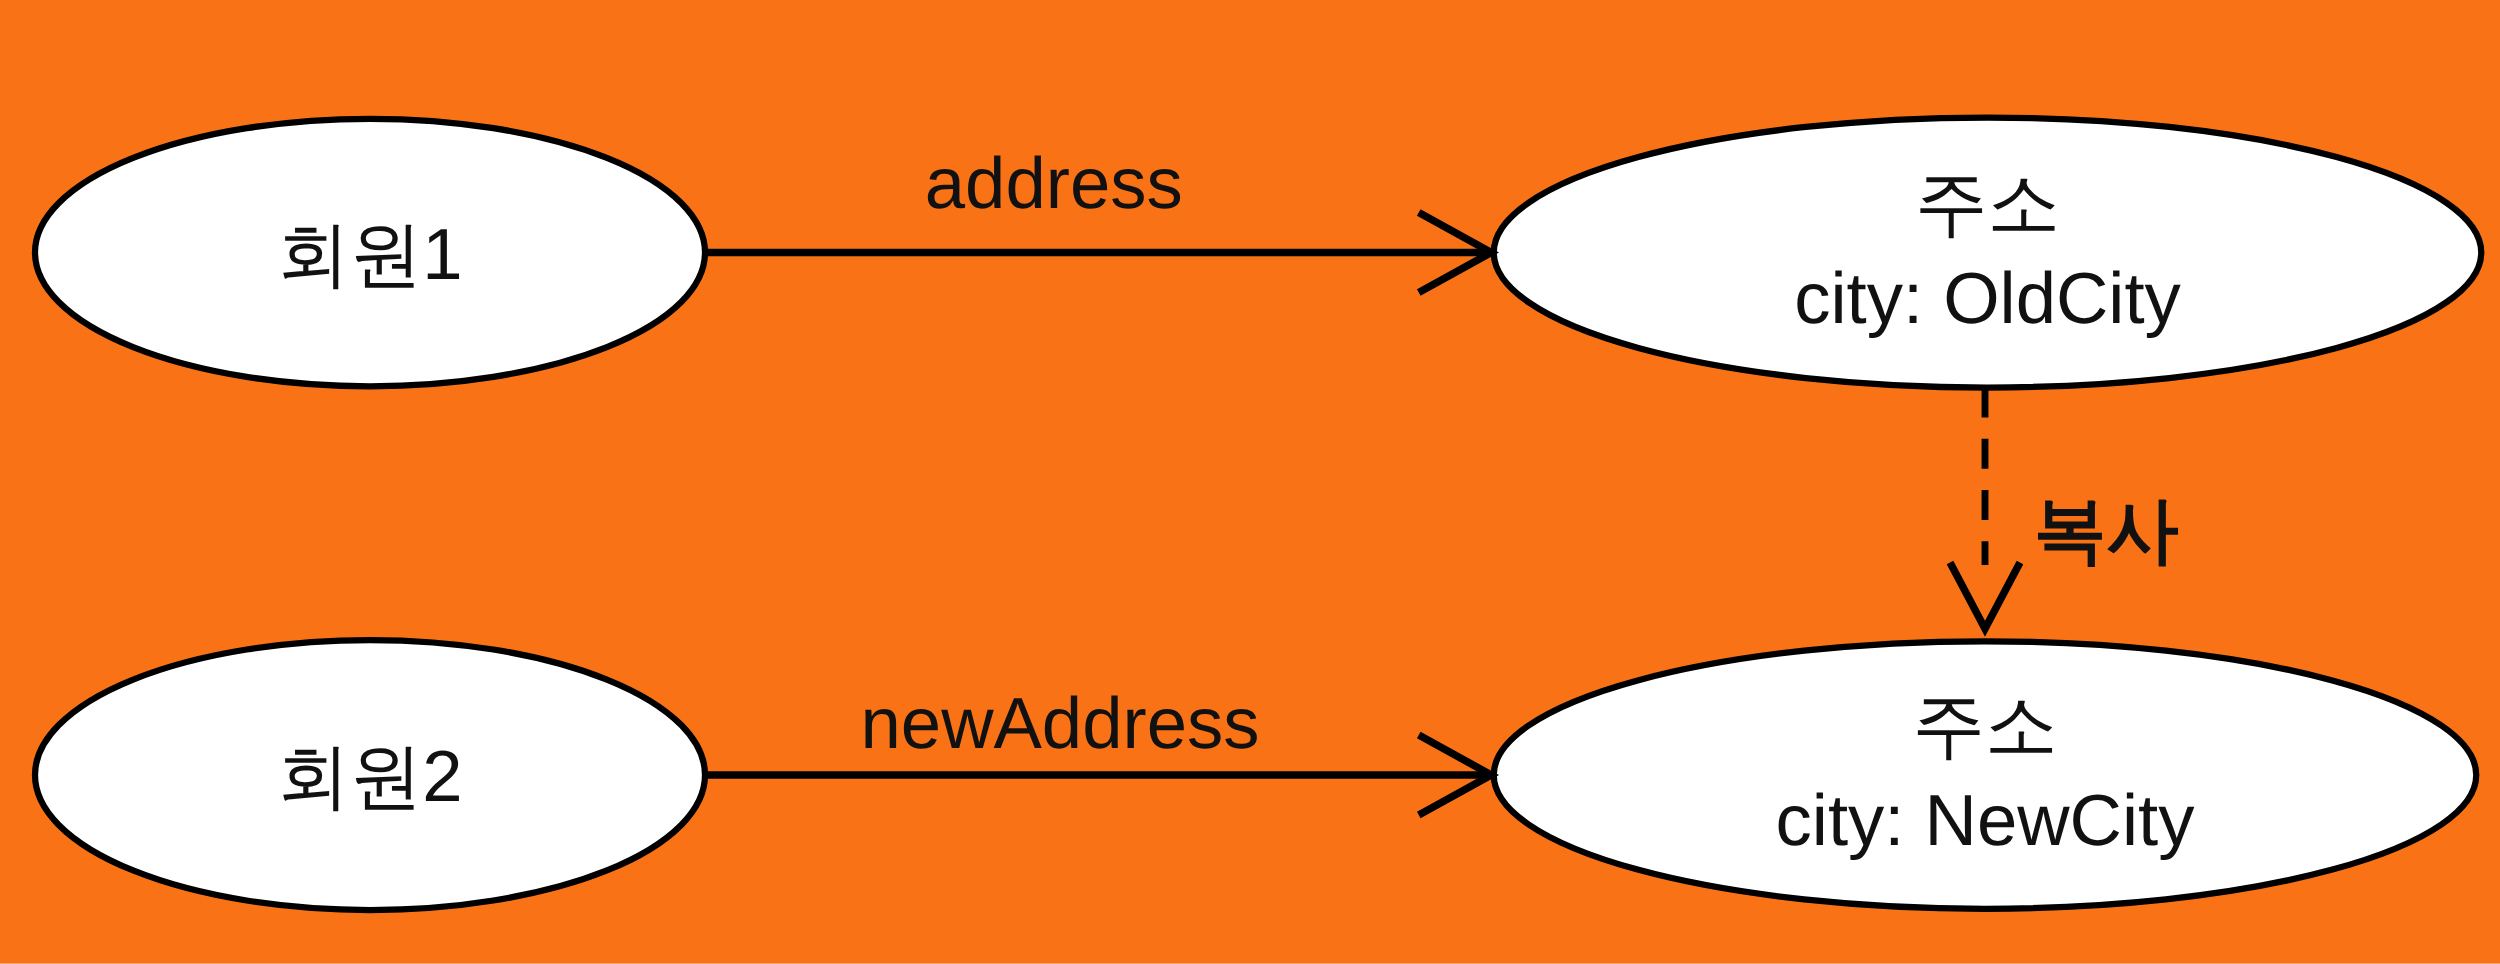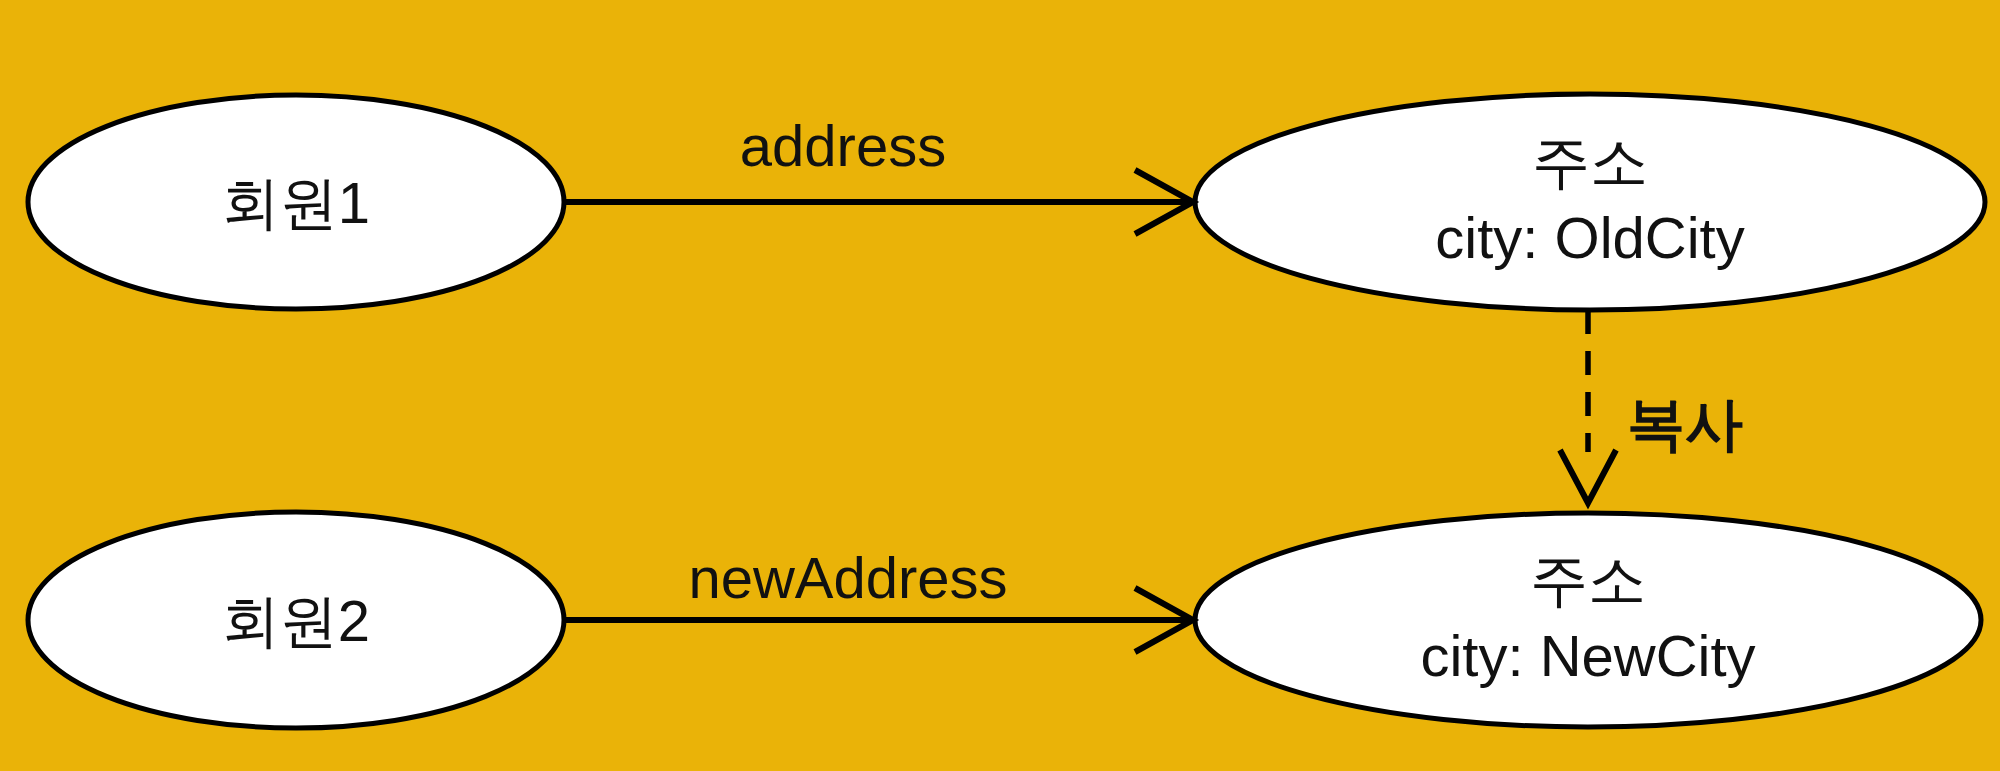--- a/index.html
+++ b/index.html
@@ -8,21 +8,21 @@
     background: #ffffff;
     width: 2000px;
     height: 771px;
     overflow: hidden;
     font-family: "Liberation Sans", sans-serif;
   }
   .canvas-wrap {
     position: relative;
     width: 2000px;
     height: 771px;
-    background: #eab308;
+    background: #f97316;
   }
   svg {
     display: block;
     width: 2000px;
     height: 771px;
   }
   .node-shape {
     fill: #ffffff;
     stroke: #000000;
     stroke-width: 5px;

